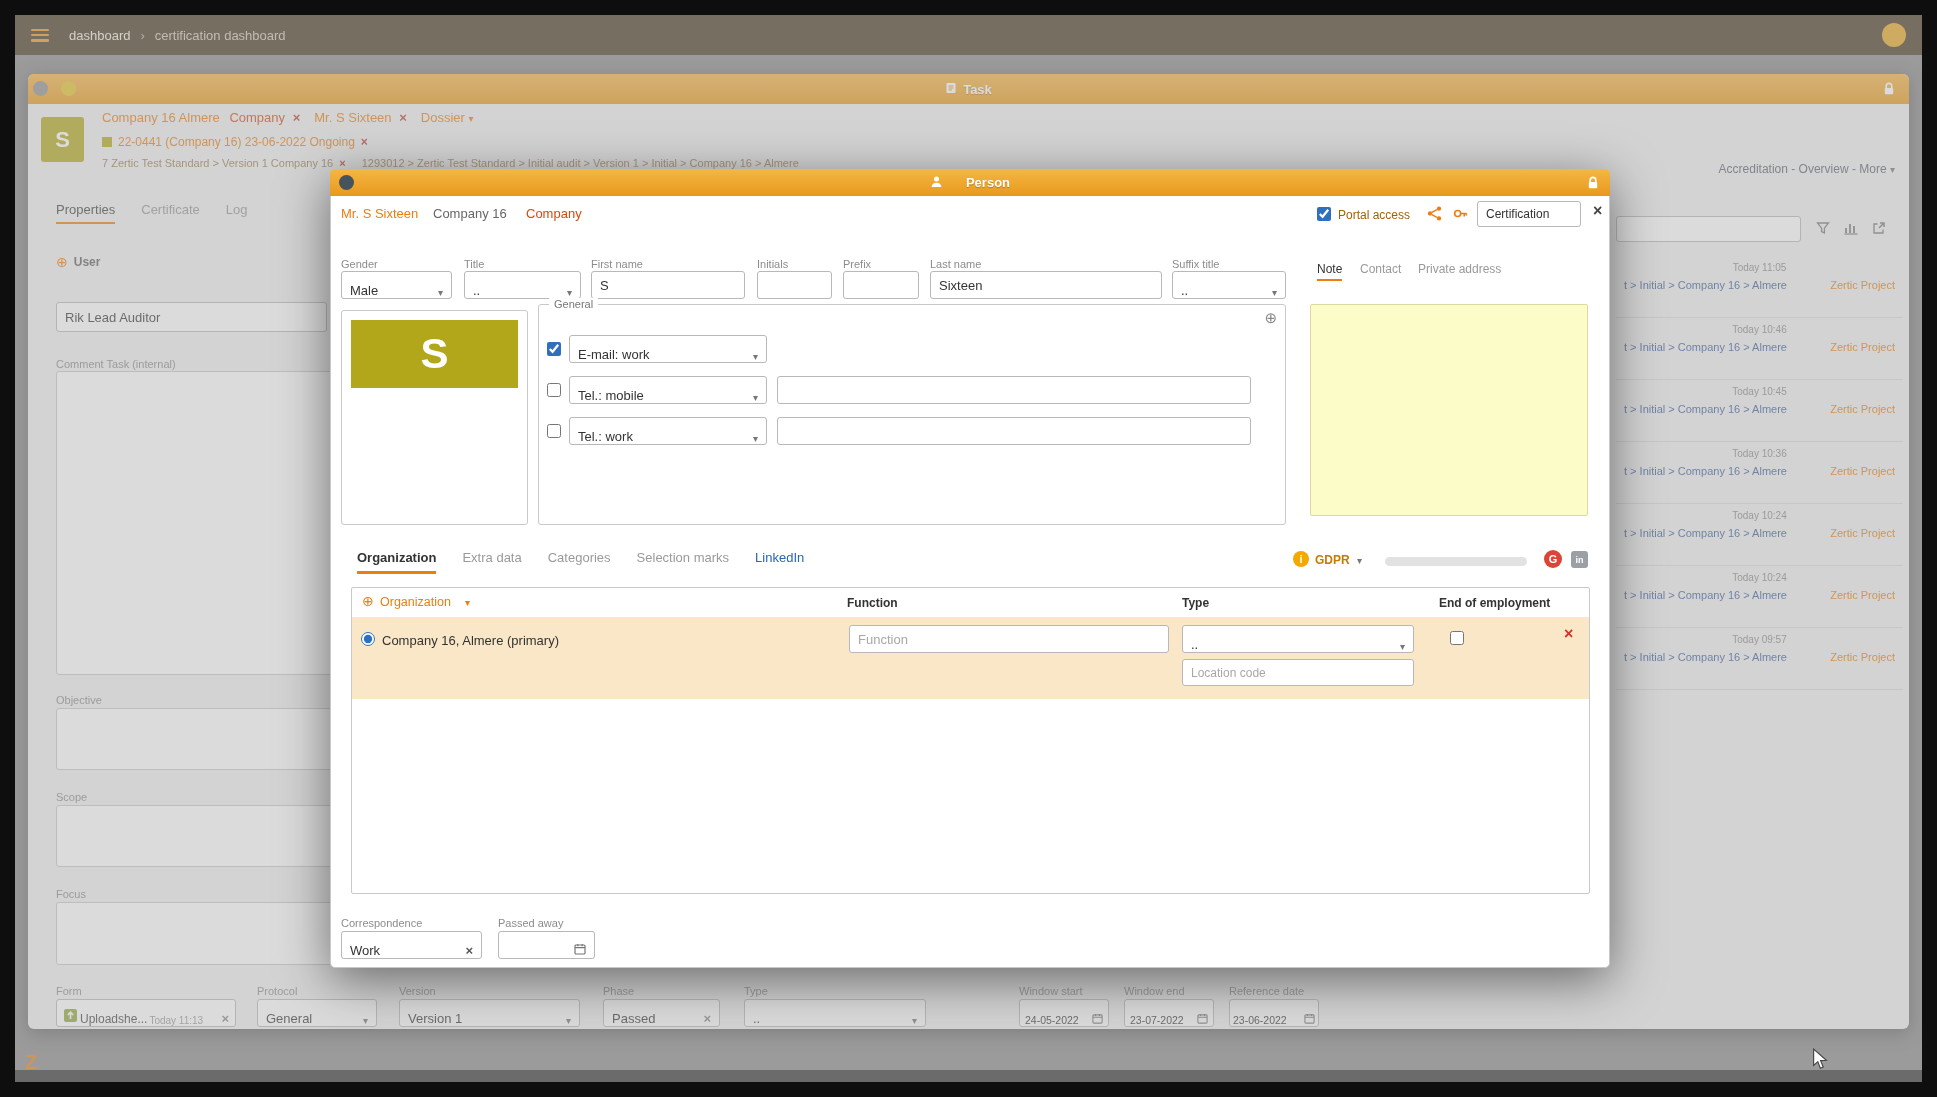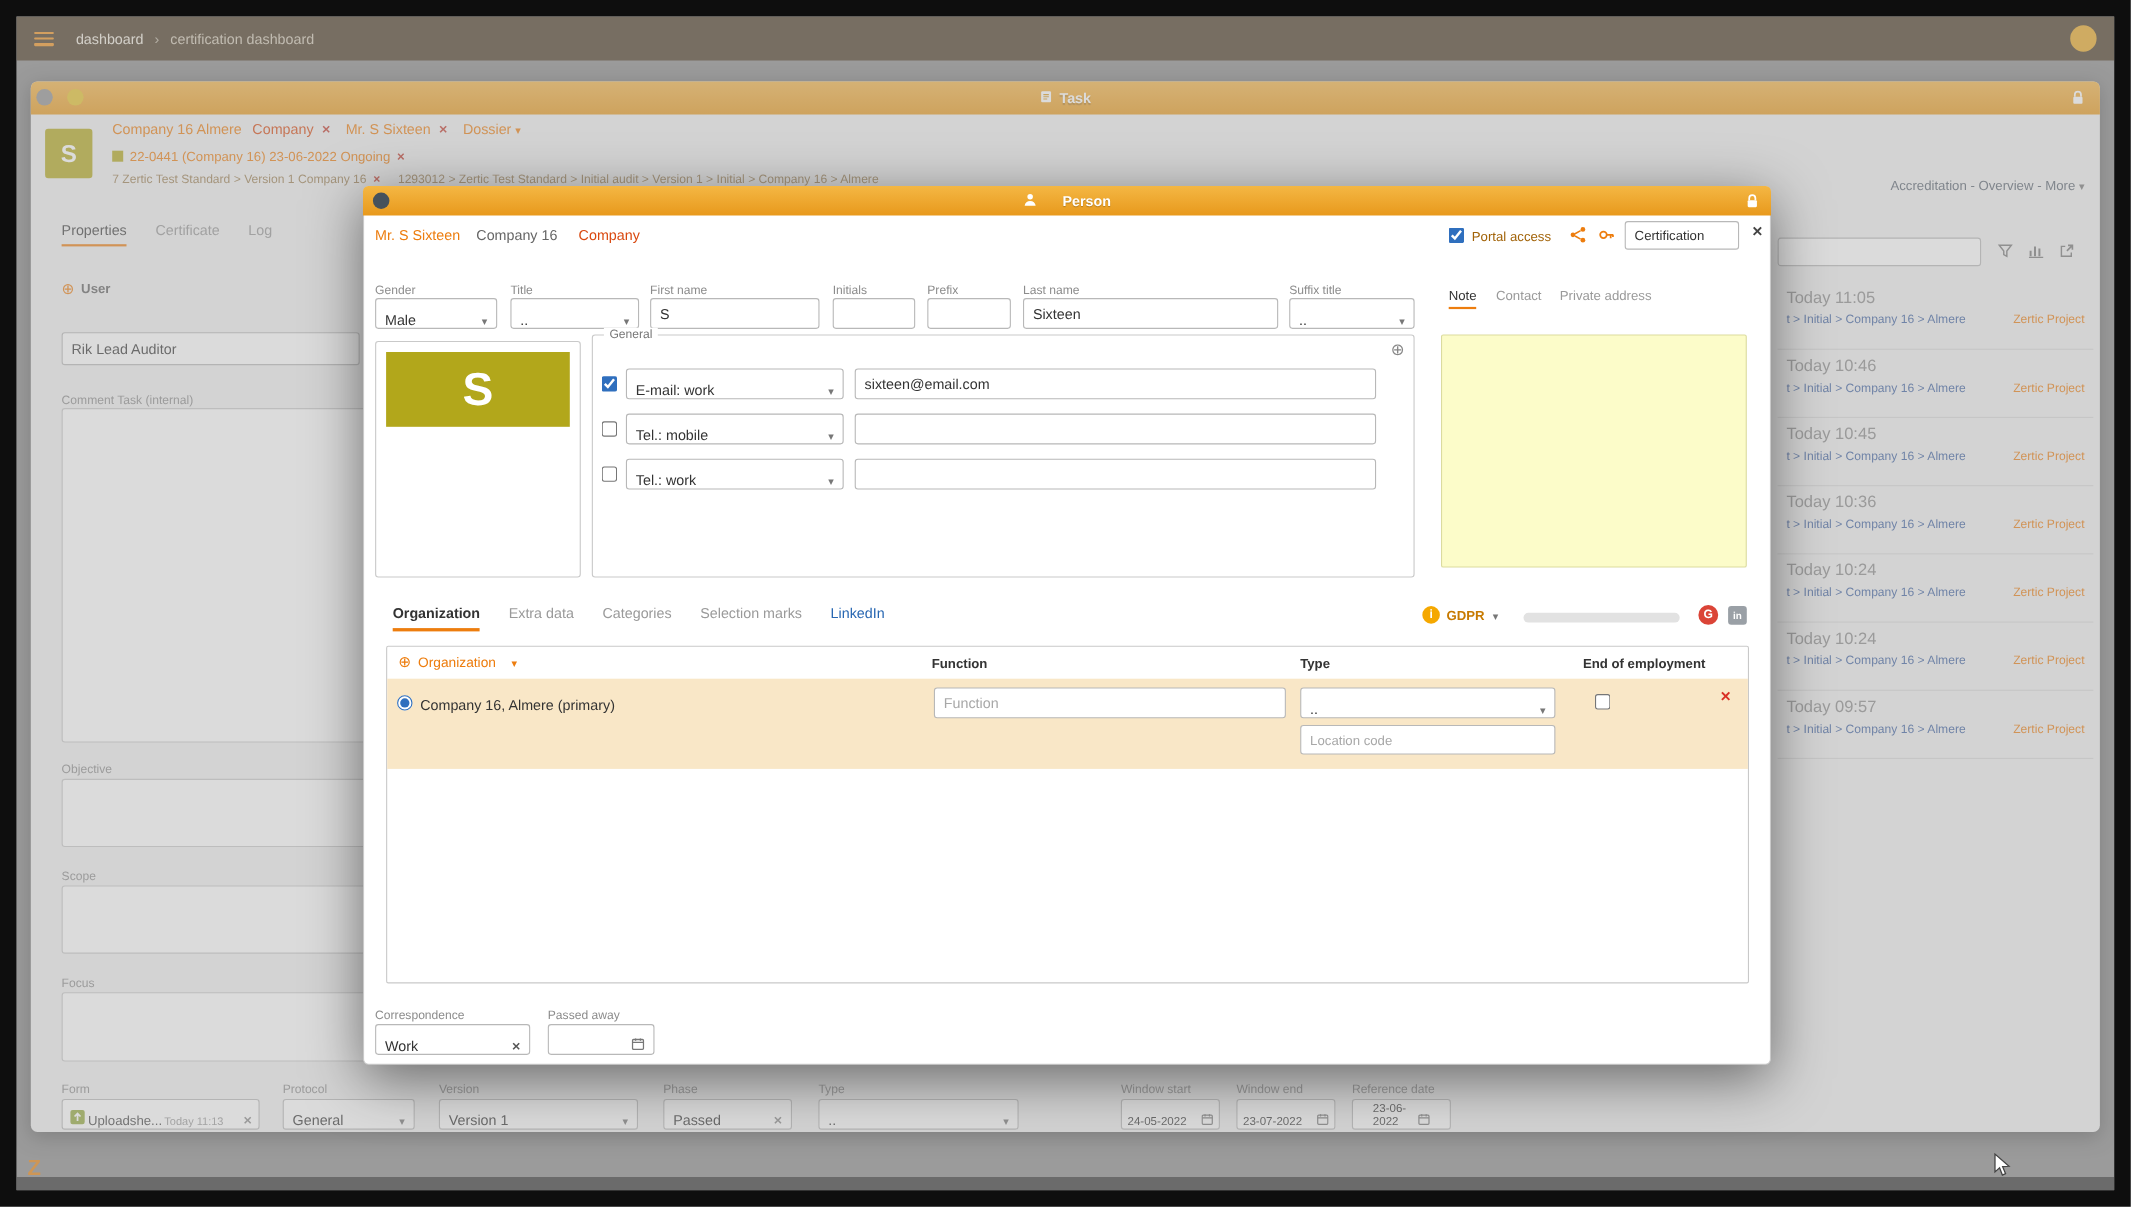--- a/index.html
+++ b/index.html
@@ -37,21 +37,21 @@
   .chiprow { position:absolute; display:flex; align-items:center; gap:14px; font-size:13px; white-space:nowrap; }
   .o-link { color:#ED7D0E; cursor:pointer; }
   .r-link { color:#D9480F; cursor:pointer; }
   .g-link { color:#9c7f52; }
   .tabs { position:absolute; display:flex; gap:26px; font-size:13px; }
   .tab { color:#969696; padding-bottom:5px; cursor:pointer; }
   .tab.active { color:#3c3c3c; border-bottom:2px solid #ED7D0E; }
 
   
   .trow { padding:6px 8px 0 8px; height:62px; border-bottom:1px solid #d9d9d9; }
-  .trow-time { text-align:left; font-size:15px; color:#8a8a8a; }
+  .trow-time { text-align:center; font-size:10px; color:#8a8a8a; }
   .trow-l2 { display:flex; justify-content:space-between; margin-top:6px; font-size:11px; }
   .trow-path { color:#3b5fa0; white-space:nowrap; overflow:hidden; }
   .trow-proj { color:#ED7D0E; margin-left:8px; flex:0 0 auto; }
 
   
   .modal { position:absolute; left:330px; top:169px; width:1280px; height:799px; background:#fff; border:1px solid #c9c9c9; border-radius:5px; box-shadow:0 12px 50px rgba(0,0,0,.5); z-index:100; }
   .modal-titlebar { position:absolute; left:-1px; right:-1px; top:-1px; height:27px; background:linear-gradient(180deg,#f4b744,#e8991c); border-radius:5px 5px 0 0; display:flex; align-items:center; justify-content:center; gap:23px; color:#fff; font-size:13px; font-weight:bold; text-shadow:0 1px 1px rgba(0,0,0,.25); }
   .mtab { color:#9a9a9a; font-size:12px; cursor:pointer; position:absolute; }
   .mtab.active { color:#333; border-bottom:2px solid #ED7D0E; padding-bottom:3px; }
   .stabs { position:absolute; display:flex; gap:26px; font-size:13px; }
@@ -198,21 +198,21 @@
       <div class="lbl" style="left:1096px; top:911px;">Window end</div>
       <div class="tb sel" style="left:1096px; top:925px; width:90px; padding:0 5px; font-size:10.5px;">
         <span>23-07-2022</span>
         <span><svg width="11" height="11" viewBox="0 0 12 12">
               <rect x="1" y="2" width="10" height="9" rx="1" fill="none" stroke="#777" stroke-width="1.2"></rect>
               <path d="M1 4.6h10M3.8 1v2.2M8.2 1v2.2" stroke="#777" stroke-width="1.2"></path>
             </svg></span>
       </div>
 
       <div class="lbl" style="left:1201px; top:911px;">Reference date</div>
-      <div class="tb sel" style="left:1201px; top:925px; width:90px; padding:0 18px; font-size:10.5px;">
+      <div class="tb sel" style="left:1201px; top:925px; width:90px; padding:0 3px; font-size:10.5px;">
         <span>23-06-2022</span>
         <span><svg width="11" height="11" viewBox="0 0 12 12">
               <rect x="1" y="2" width="10" height="9" rx="1" fill="none" stroke="#777" stroke-width="1.2"></rect>
               <path d="M1 4.6h10M3.8 1v2.2M8.2 1v2.2" stroke="#777" stroke-width="1.2"></path>
             </svg></span>
       </div>
 
       <div class="a" style="left:1588px; top:34px; width:287px; bottom:10px;">
         <div style="position:absolute; top:54px; right:8px; font-size:12px; color:#5a6470; white-space:nowrap;">
           <span>Accreditation - Overview - More</span>
@@ -367,21 +367,20 @@
 
     <div class="a" style="left:207px; top:134px; width:748px; height:221px; border:1px solid #c9c9c9; border-radius:3px;">
       <div style="position:absolute; left:10px; top:-7px; background:#fff; padding:0 5px; font-size:11px; color:#777;">General</div>
       <span style="position:absolute; right:8px; top:4px; font-size:15px; color:#888; cursor:pointer;">⊕</span>
 
       <input type="checkbox" checked="" style="left: 8px; top: 37px;">
       <div class="tb sel" style="left:30px; top:30px; width:198px;">
         <span>E-mail: work</span>
           <span class="caret">▾</span>
       </div>
-      <input class="tb" style="left: 238px; top: 30px; width: 474px;" value="sixteen@email.com">
 
       <input type="checkbox" style="left: 8px; top: 78px;">
       <div class="tb sel" style="left:30px; top:71px; width:198px;">
         <span>Tel.: mobile</span>
           <span class="caret">▾</span>
       </div>
       <input class="tb" style="left: 238px; top: 71px; width: 474px;">
 
       <input type="checkbox" style="left: 8px; top: 119px;">
       <div class="tb sel" style="left:30px; top:112px; width:198px;">

